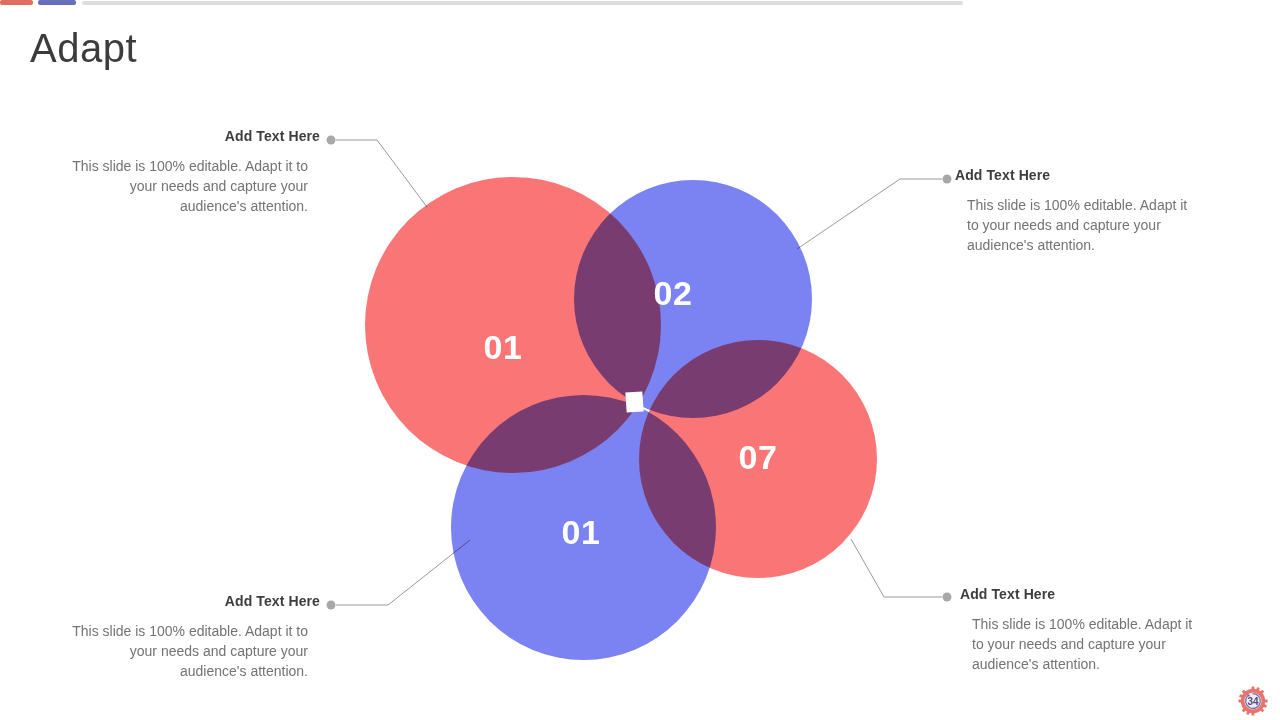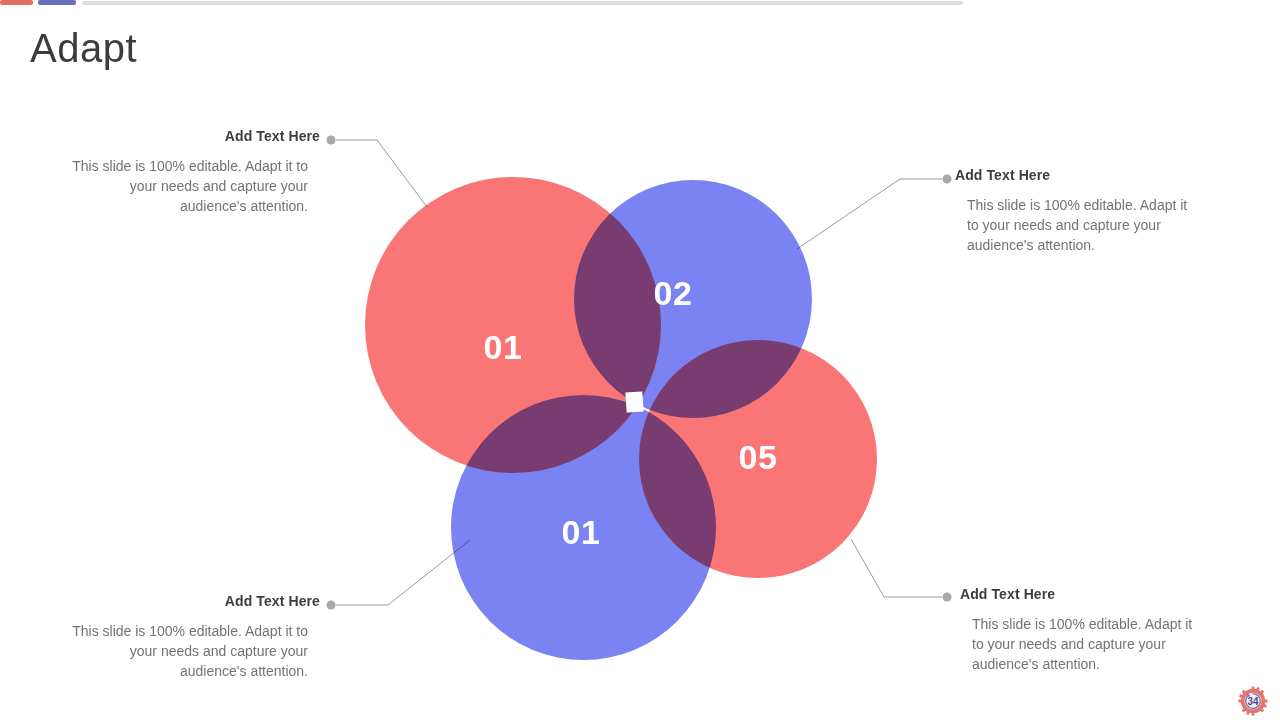--- a/index.html
+++ b/index.html
@@ -180,21 +180,21 @@
 <div class="venn">
   <div class="circle c-red  c01"></div>
   <div class="circle c-blue c02"></div>
   <div class="circle c-red  c03"></div>
   <div class="circle c-blue c04"></div>
 
   <div class="center-gap"></div>
 
   <div class="circle-label lbl-01">01</div>
   <div class="circle-label lbl-02">02</div>
-  <div class="circle-label lbl-03">05</div>
+  <div class="circle-label lbl-03">07</div>
   <div class="circle-label lbl-04">01</div>
 </div>
 
 <div class="callout right-align co-tl">
   <p class="head">Add Text Here</p>
   <p class="body">This slide is 100% editable. Adapt it to your needs and capture your audience's attention.</p>
 </div>
 
 <div class="callout left-align co-tr">
   <p class="head">Add Text Here</p>

